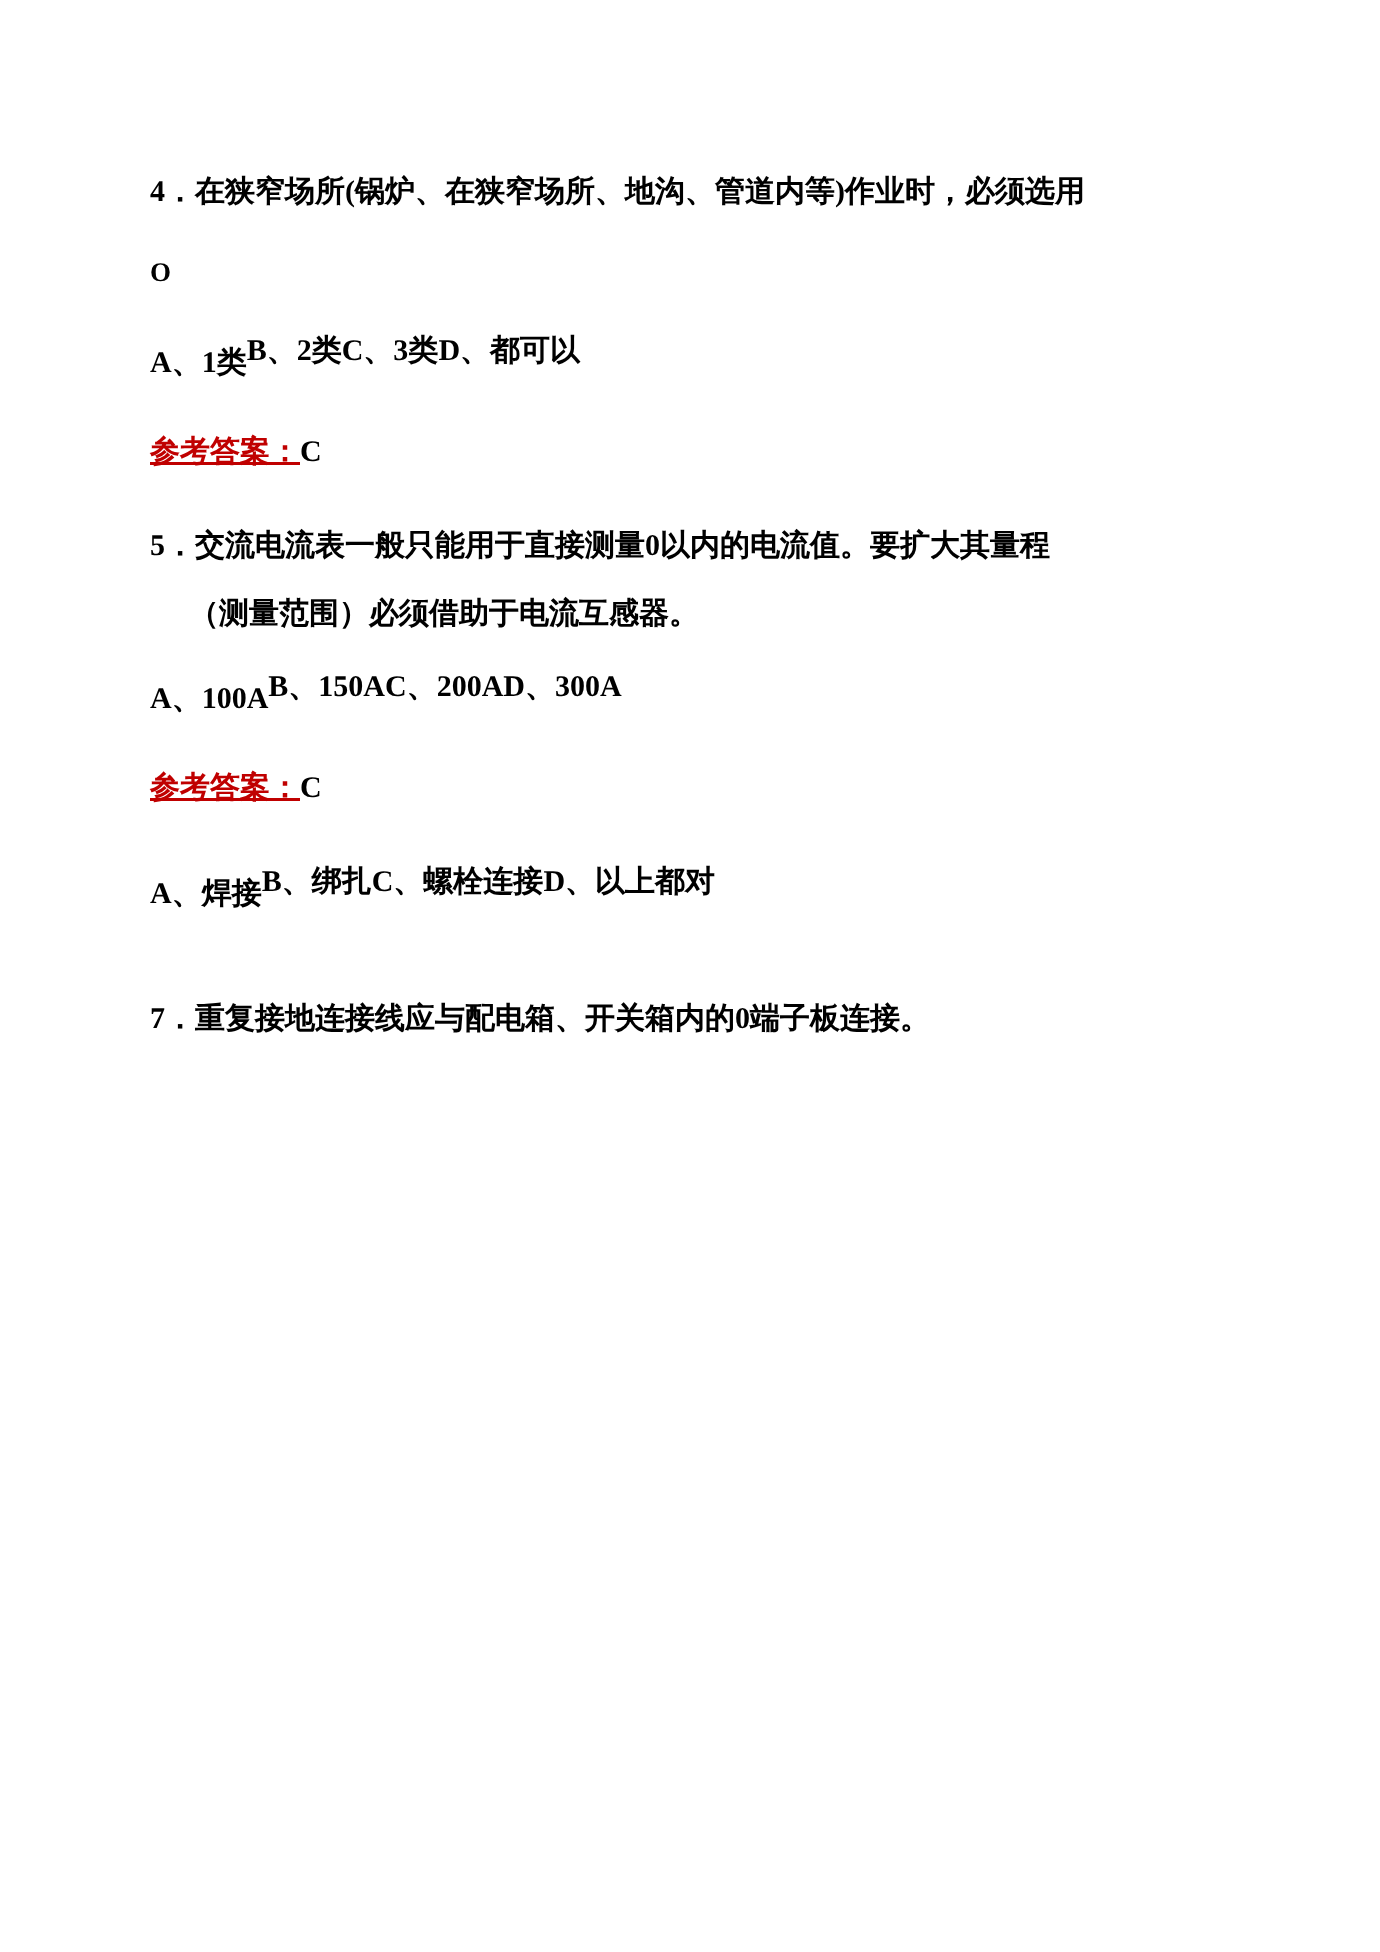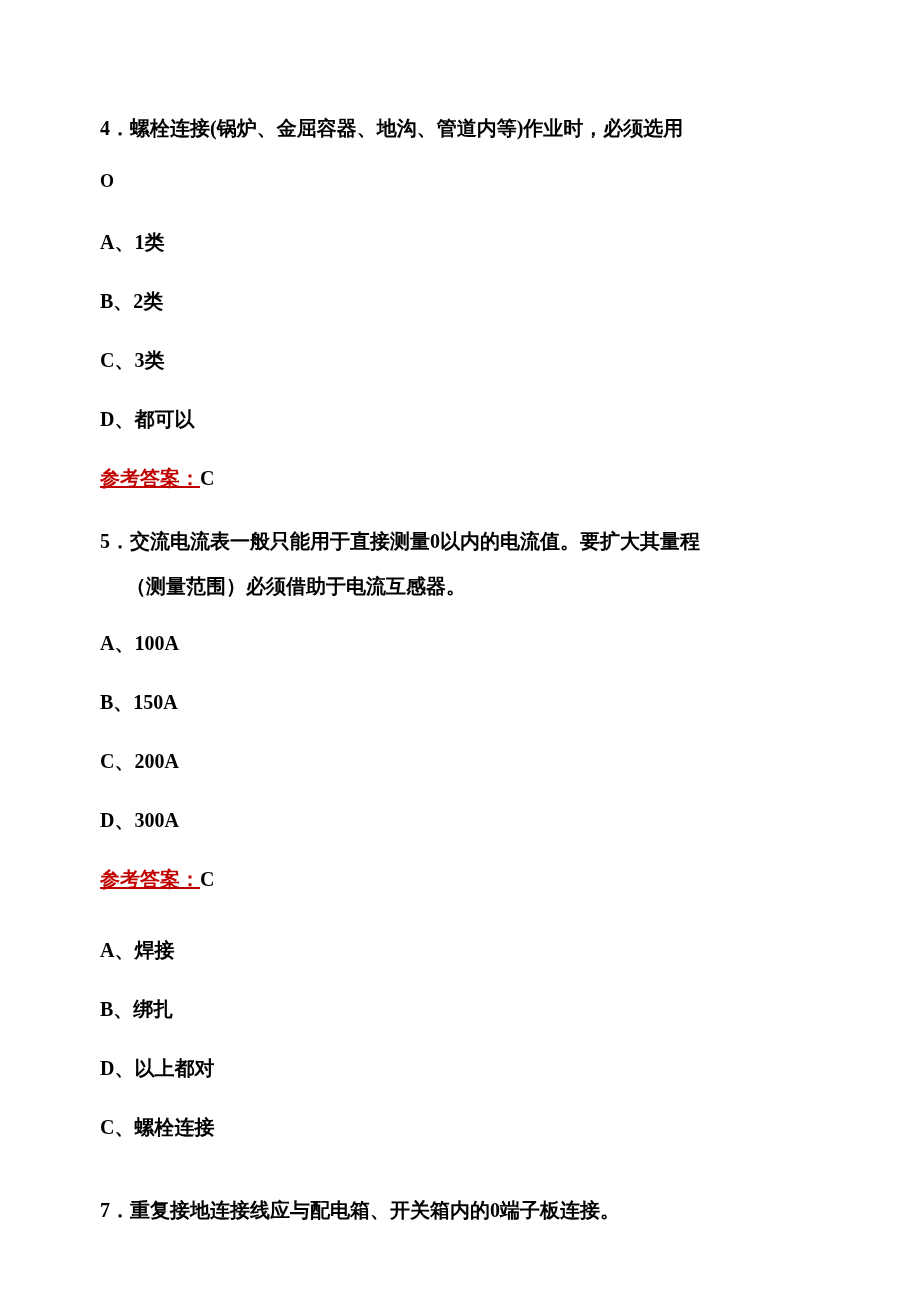--- a/index.html
+++ b/index.html
@@ -22,22 +22,21 @@
     }
     .question-text {
       font-weight: bold;
       margin-bottom: 12px;
     }
     .question-text .number {
       font-weight: bold;
     }
     .options {
       display: flex;
-      flex-direction: column;
-      justify-content: center;
+      flex-direction: row;
     }
     .option {
       font-weight: bold;
       margin-bottom: 22px;
     }
     .option-first {
       margin-top: 8px;
     }
     .answer {
       font-weight: bold;
@@ -65,21 +64,21 @@
     }
     .last-question {
       margin-bottom: 0;
     }
   </style>
 </head>
 <body>
 
 <div class="question">
   <div class="question-text q4-text">
-    <span class="number">4</span><span>．螺栓连接(锅炉、金屈容器、地沟、管道内等)作业时，必须选用</span>
+    <span class="number">4</span><span>．在狭窄场所(锅炉、在狭窄场所、地沟、管道内等)作业时，必须选用</span>
   </div>
   <div class="blank-circle">O</div>
   <div class="options">
     <div class="option option-first">A、1类</div>
     <div class="option">B、2类</div>
     <div class="option">C、3类</div>
     <div class="option">D、都可以</div>
   </div>
   <div class="answer">
     <span class="answer-label">参考答案：</span><span class="answer-value">C</span>
@@ -99,22 +98,22 @@
   </div>
   <div class="answer">
     <span class="answer-label">参考答案：</span><span class="answer-value">C</span>
   </div>
 </div>
 
 <div class="question">
   <div class="options">
     <div class="option option-first">A、焊接</div>
     <div class="option">B、绑扎</div>
+    <div class="option">C、螺栓连接</div>
     <div class="option">D、以上都对</div>
-    <div class="option">C、螺栓连接</div>
   </div>
 </div>
 
 <div class="question last-question">
   <div class="question-text">
     <span class="number">7</span><span>．重复接地连接线应与配电箱、开关箱内的0端子板连接。</span>
   </div>
 </div>
 
 </body></html>

